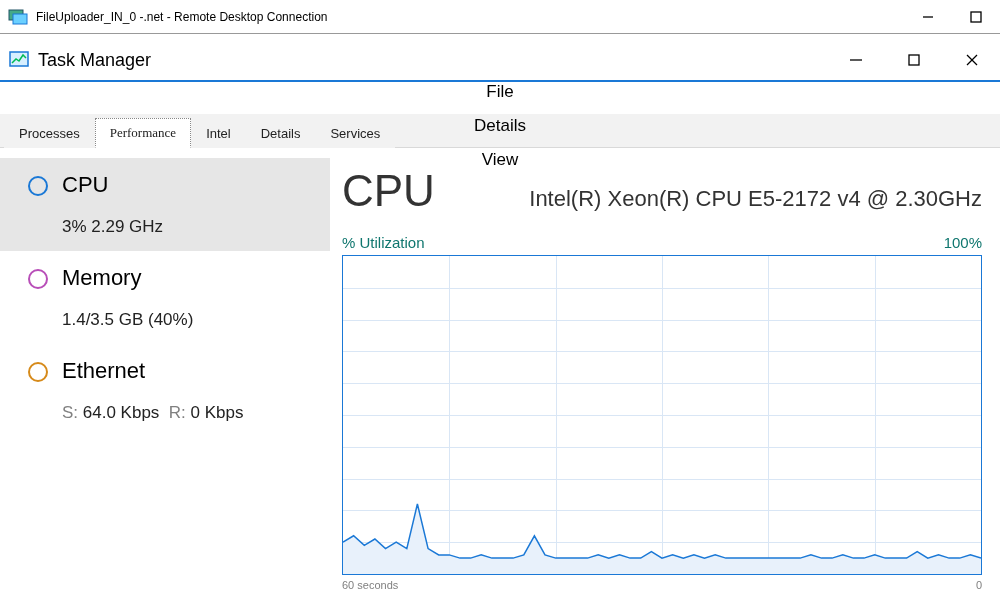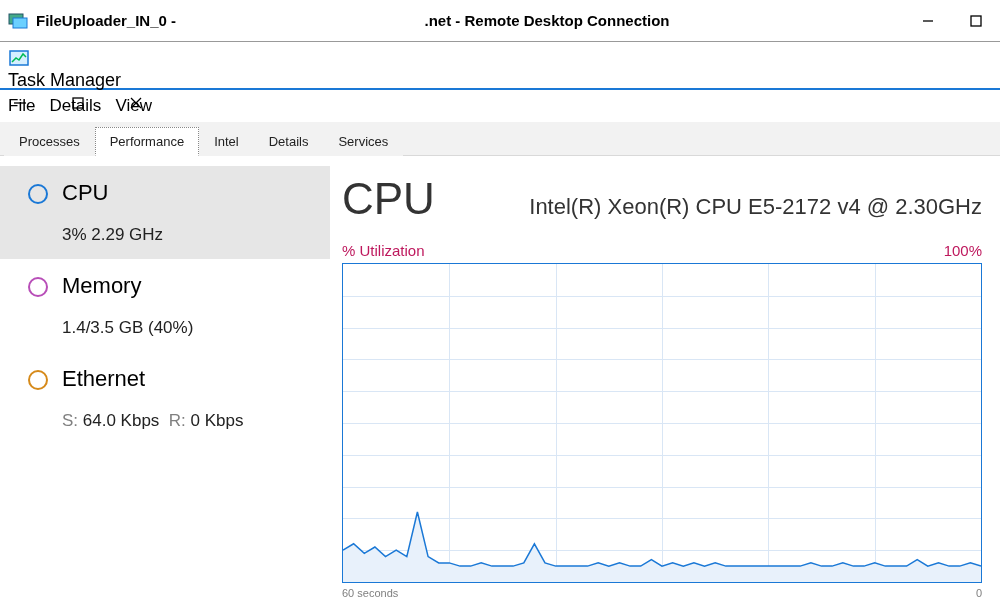--- a/index.html
+++ b/index.html
@@ -1,60 +1,60 @@
 <!DOCTYPE html>
 <html><head>
 <meta charset="utf-8">
 <style>
   * { box-sizing: border-box; margin: 0; padding: 0; }
   html, body { width: 1000px; height: 611px; font-family: "Segoe UI", Arial, sans-serif; background: #fff; overflow: hidden; }
   
-  .rdp-titlebar { height: 42px; display: flex; align-items: center; padding: 0 8px; border-bottom: 1px solid #999; background: #fff; font-size: 15px; color: #000; font-weight: bold; }
+  .rdp-titlebar { height: 34px; display: flex; align-items: center; padding: 0 8px; border-bottom: 1px solid #999; background: #fff; font-size: 12px; color: #000; }
   .rdp-titlebar .rdp-icon { width: 20px; height: 16px; margin-right: 8px; display:inline-block; position:relative; }
   .rdp-icon svg { width:20px; height:16px; }
   .rdp-title-left { flex: 0 0 auto; }
-  .rdp-title-center { flex: 1 1 auto; text-align: center; }
+  .rdp-title-center { flex: 1 1 auto; text-align: left; }
   .rdp-title-right { display:flex; gap: 28px; padding-right: 6px; }
   .rdp-btn { width: 20px; height: 20px; display:flex; align-items:center; justify-content:center; }
 
   
-  .tm-titlebar { height: 42px; display:flex; padding: 0 8px; font-size: 18px; color:#000; border-bottom: 2px solid #1a78d6; background:#fff; margin-top:6px;flex-direction:column;}
+  .tm-titlebar { height: 42px; display:flex; align-items:center; padding: 0 8px; font-size: 18px; color:#000; border-bottom: 2px solid #1a78d6; background:#fff; margin-top:6px;}
   .tm-titlebar .tm-icon { width:22px; height:22px; margin-right:8px; }
   .tm-title { flex: 1 1 auto; }
   .tm-winbtns { display:flex; gap: 34px; padding-right: 8px; }
   .tm-winbtns .win-btn { width:24px; height:24px; display:flex; align-items:center; justify-content:center; }
 
   
-  .menubar { height: 32px; display:flex; align-items:center; gap: 14px; padding: 0 8px; font-size: 17px; color:#000; }
+  .menubar { height: 32px; display:flex; align-items:center; gap: 14px; padding: 0 8px; font-size: 17px; color:#000;flex-direction:column; }
   .menubar span { cursor: default; }
 
   
   .tabstrip { height: 34px; display:flex; align-items:flex-end; padding: 0 4px; border-bottom: 1px solid #d9d9d9; background: #f2f2f2; }
   .tab { padding: 6px 14px; font-size: 13px; color:#222; border: 1px solid transparent; position:relative; top:1px; }
-  .tab.active { background:#fff; border:1px dotted #888; border-bottom: 1px solid #fff; }
+  .tab.active { background:#fff; border:1px dotted #888; border-bottom: 1px solid #fff; font-family: Liberation Serif, serif; }
   .tab:not(.active) { background:#f2f2f2; }
 
   
   .body { display:flex; height: calc(611px - 34px - 6px - 42px - 32px - 34px); }
   .sidebar { width: 330px; background:#fff; padding-top: 10px; }
   .side-item { display:flex; align-items:flex-start; padding: 14px 12px 14px 28px; gap: 14px; }
   .side-item.selected { background:#e6e6e6; }
   .side-circle { width:20px; height:20px; border-radius:50%; border:2px solid; margin-top:4px; flex:0 0 auto; }
   .side-cpu .side-circle { border-color:#1a78d6; }
   .side-mem .side-circle { border-color:#b84eb8; }
   .side-eth .side-circle { border-color:#d68a1a; }
   .side-title { font-size:22px; color:#000; }
   .side-sub { font-size:17px; color:#222; margin-top:19px; }
   .side-sub .grey { color:#808080; }
 
   .main { flex:1 1 auto; padding: 18px 18px 0 12px; position:relative; }
   .main-header { display:flex; align-items: baseline; gap: 32px; }
   .main-header .big { font-size:44px; color:#333; font-weight:400; letter-spacing:0px;}
   .main-header .model { font-size:22px; color:#333; margin-left:auto; }
-  .axis-labels { display:flex; justify-content:space-between; font-size:15px; color:#be185d; margin-top: 18px; }
+  .axis-labels { display:flex; justify-content:space-between; font-size:15px; color:#0f766e; margin-top: 18px; }
   .chart-wrap { border:1px solid #1a78d6; height: 320px; position:relative; margin-top:4px; overflow:hidden; }
   .grid-h { position:absolute; left:0; right:0; border-top:1px solid #d9e6f5; }
   .grid-v { position:absolute; top:0; bottom:0; border-left:1px solid #d9e6f5; }
   svg.line { position:absolute; inset:0; width:100%; height:100%; }
   .x-axis-labels { display:flex; justify-content:space-between; font-size:11px; color:#808080; margin-top:4px; }
 </style>
 </head>
 <body>
 
 <div class="rdp-titlebar">

